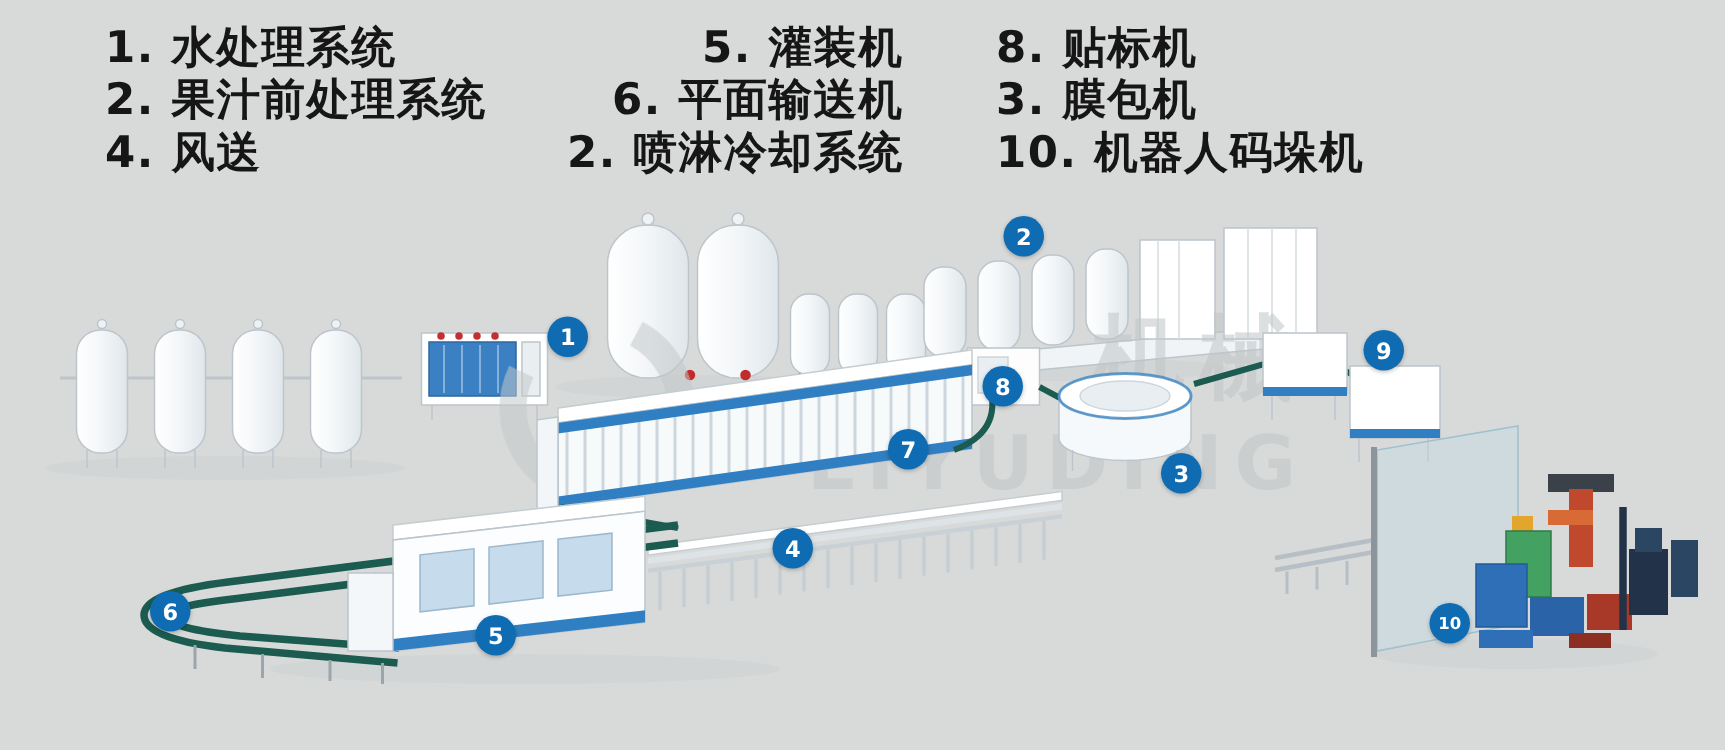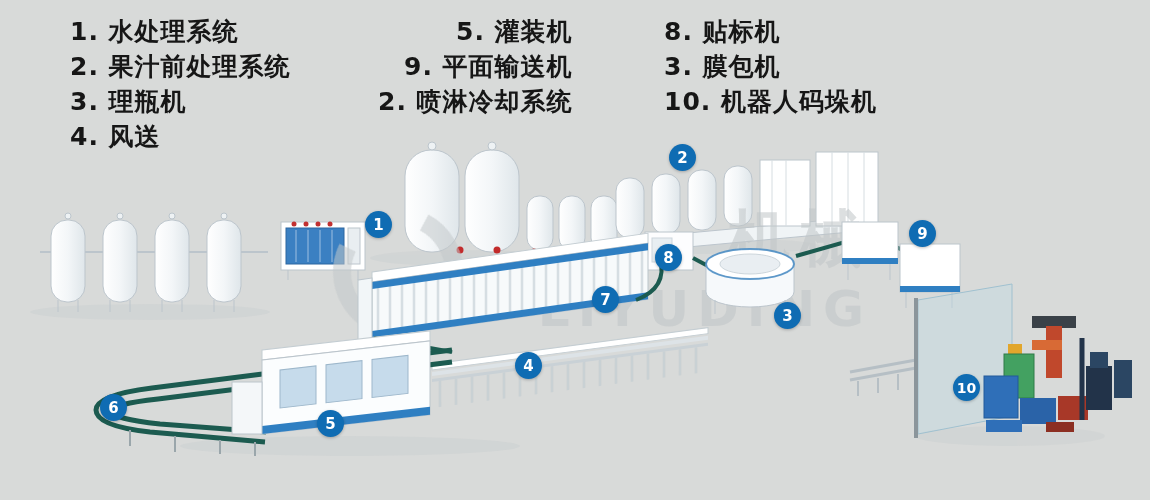--- a/index.html
+++ b/index.html
@@ -10,21 +10,21 @@
     position:relative;overflow:hidden;
   }
   .canvas{position:relative;width:1150px;height:500px;}
   svg.illustration{position:absolute;left:0;top:0;}
   .legend{position:absolute;top:14px;left:0;width:100%;z-index:5;}
   .legend-col{position:absolute;top:0;}
   .legend-col-1{left:70px;}
   .legend-col-2{left:378px;text-align:right;}
   .legend-col-3{left:664px;}
   .legend-item{
-    font-size:25px;font-weight:bold;color:#161616;
+    font-size:29px;font-weight:bold;color:#161616;
     line-height:35px;white-space:nowrap;letter-spacing:1px;
   }
   .badge{
     position:absolute;width:27px;height:27px;border-radius:50%;
     background:#0f6cb3;color:#ffffff;
     display:flex;align-items:center;justify-content:center;
     font-size:15px;font-weight:bold;z-index:6;
     box-shadow:0 1px 3px rgba(0,0,0,0.25);
   }
 </style>
@@ -222,39 +222,38 @@
       <rect x="1086" y="366" width="26" height="44" fill="#223349"></rect>
       <rect x="1090" y="352" width="18" height="16" fill="#2b4663"></rect>
       <rect x="1114" y="360" width="18" height="38" fill="#2b4663"></rect>
     </g>
   </svg>
 
   <div class="legend">
     <div class="legend-col legend-col-1">
       <div class="legend-item">1. 水处理系统</div>
       <div class="legend-item">2. 果汁前处理系统</div>
-      <div class="legend-item">3. 理瓶机</div>
       <div class="legend-item">4. 风送</div>
     </div>
     <div class="legend-col legend-col-2">
       <div class="legend-item">5. 灌装机</div>
-      <div class="legend-item">9. 平面输送机</div>
+      <div class="legend-item">6. 平面输送机</div>
       <div class="legend-item">2. 喷淋冷却系统</div>
     </div>
     <div class="legend-col legend-col-3">
       <div class="legend-item">8. 贴标机</div>
       <div class="legend-item">3. 膜包机</div>
       <div class="legend-item">10. 机器人码垛机</div>
     </div>
   </div>
 
   <div class="badge" style="left:365px;top:211px">1</div>
   <div class="badge" style="left:669px;top:144px">2</div>
   <div class="badge" style="left:774px;top:302px">3</div>
   <div class="badge" style="left:515px;top:352px">4</div>
   <div class="badge" style="left:317px;top:410px">5</div>
   <div class="badge" style="left:100px;top:394px">6</div>
   <div class="badge" style="left:592px;top:286px">7</div>
   <div class="badge" style="left:655px;top:244px">8</div>
   <div class="badge" style="left:909px;top:220px">9</div>
-  <div class="badge" style="left:953px;top:374px;font-size:14px">10</div>
+  <div class="badge" style="left:953px;top:402px;font-size:11px">10</div>
 
 </div>
 
 </body></html>

